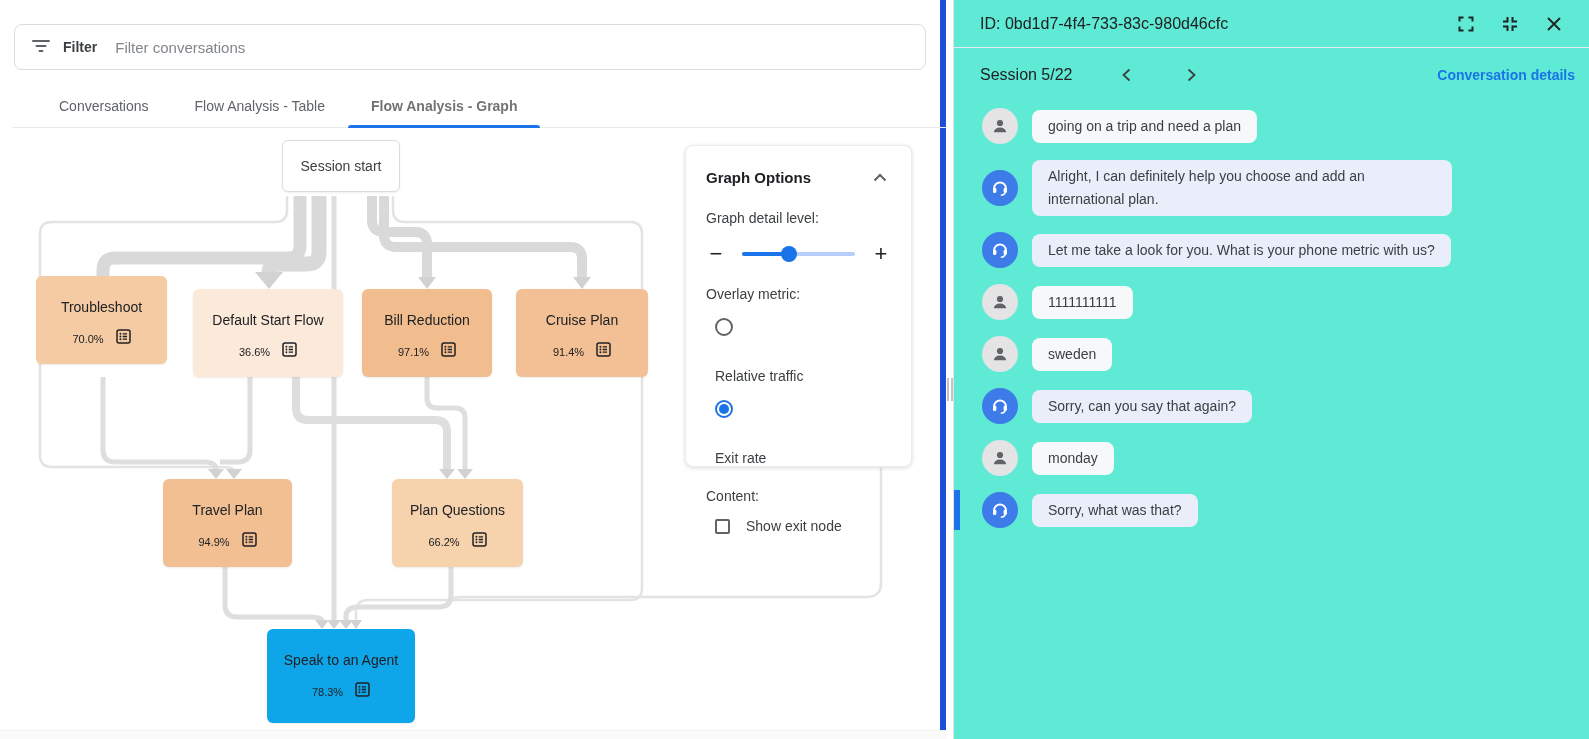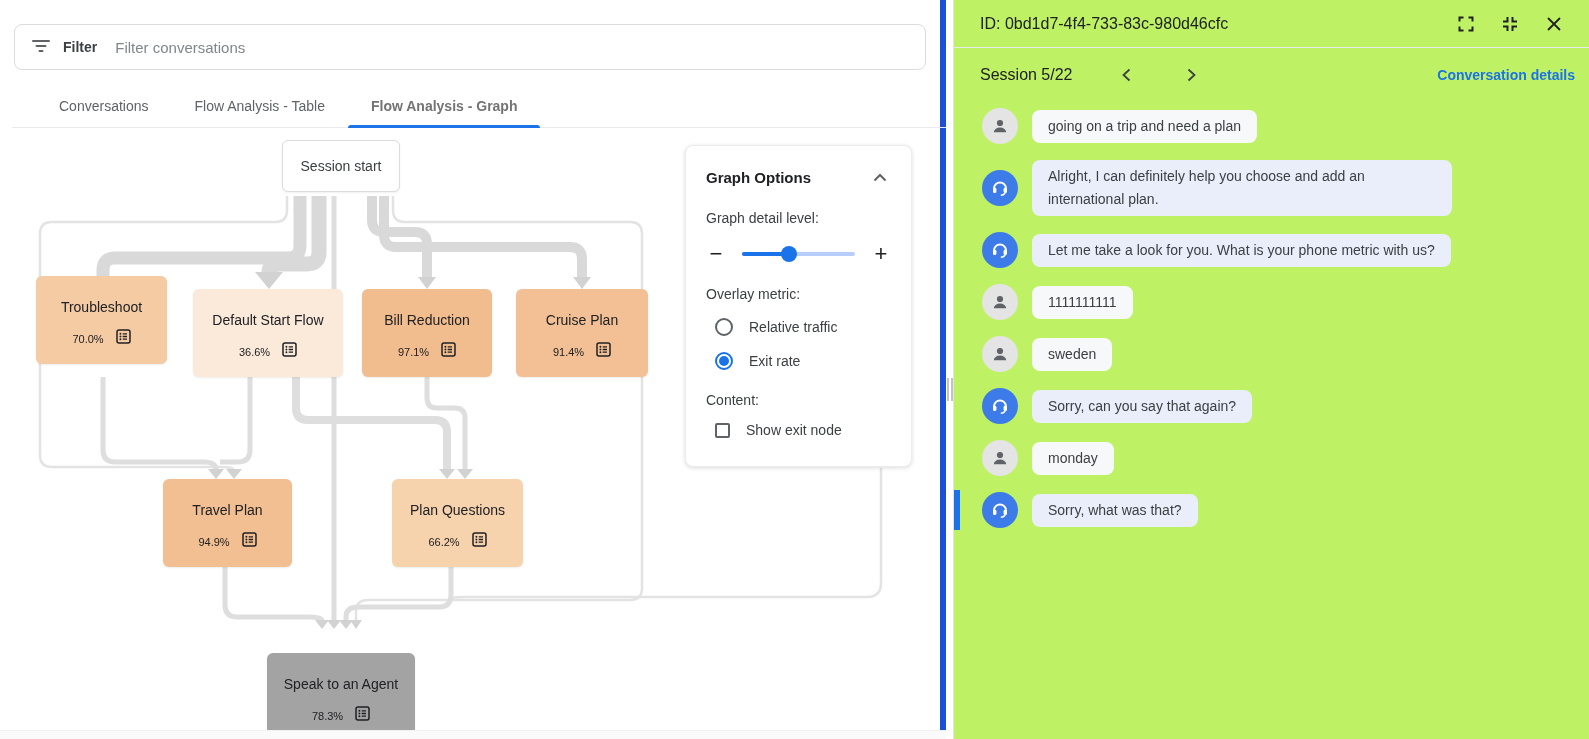--- a/index.html
+++ b/index.html
@@ -42,35 +42,35 @@
   .options-card { position:absolute; left:685px; top:145px; width:227px; height:322px; background:#fff;
                   border-radius:8px; border:1px solid #ececec; box-shadow:0 1px 4px rgba(0,0,0,.14); padding:20px 20px; z-index:5; }
   .options-head { display:flex; align-items:center; justify-content:space-between; }
   .options-title { font-size:15px; font-weight:700; color:#202124; }
   .opt-label { font-size:14px; color:#3c4043; margin-top:22px; }
   .slider-row { display:flex; align-items:center; margin-top:18px; }
   .slider-minus,.slider-plus { font-size:22px; color:#202124; width:20px; text-align:center; cursor:pointer; line-height:20px; }
   .slider-track { position:relative; flex:1; height:4px; background:#b7cefa; border-radius:2px; margin:0 16px; cursor:pointer; }
   .slider-fill { position:absolute; left:0; top:0; height:4px; background:#1a73e8; border-radius:2px; }
   .slider-thumb { position:absolute; top:50%; width:16px; height:16px; background:#1a73e8; border-radius:50%; transform:translate(-50%,-50%); }
-  .radio-row { display:flex; align-items:center; gap:16px; margin:16px 0 0 9px; cursor:pointer; }
+  .radio-row { display:flex; align-items:flex-start; gap:32px; margin:16px 0 0 9px; cursor:pointer;flex-direction:column; }
   .radio { width:18px; height:18px; border-radius:50%; border:2px solid #5f6368; position:relative; flex:none; background:#fff; }
   .radio.checked { border-color:#1a73e8; }
   .radio.checked::after { content:""; position:absolute; left:50%; top:50%; width:10px; height:10px; border-radius:50%; background:#1a73e8; transform:translate(-50%,-50%); }
   .radio-label { font-size:14px; color:#3c4043; }
   .check-row { display:flex; align-items:center; gap:16px; margin:14px 0 0 9px; cursor:pointer; }
   .checkbox { width:15px; height:15px; border:2px solid #5f6368; border-radius:2px; background:#fff; flex:none; }
 
   
   .gutter { position:absolute; left:946px; top:0; width:7px; height:739px; background:#fff; }
   .gutter-handle { position:absolute; left:0; top:378px; width:7px; height:23px; display:flex; justify-content:center; gap:2px; cursor:col-resize; }
   .gutter-handle i { width:2px; height:23px; background:#c3c3c3; }
 
   
-  .detail-panel { position:absolute; left:953px; top:0; width:636px; height:739px; background:#bef264; border-left:1px solid #e3e3e3; }
+  .detail-panel { position:absolute; left:953px; top:0; width:636px; height:739px; background:#5eead4; border-left:1px solid #e3e3e3; }
   .dp-header { height:48px; display:flex; align-items:center; padding:0 24px 0 26px; border-bottom:1px solid #e8eaed; }
   .dp-title { font-size:16px; color:#202124; flex:1; }
   .dp-icons { display:flex; align-items:center; gap:22px; }
   .icon-btn { width:22px; height:22px; display:flex; align-items:center; justify-content:center; cursor:pointer; color:#202124; }
 
   .session-row { height:54px; display:flex; align-items:center; padding:0 14px 0 26px; }
   .session-label { font-size:16px; color:#202124; }
   .nav-btn { width:24px; height:24px; display:flex; align-items:center; justify-content:center; cursor:pointer; }
   .nav-prev { margin-left:42px; } .nav-next { margin-left:40px; }
   .details-link { margin-left:auto; font-size:14px; font-weight:700; color:#1a73e8; cursor:pointer; }
@@ -221,21 +221,21 @@
             <span class="node-pct">66.2%</span>
     <span><svg width="15" height="15" viewBox="0 0 15 15" fill="none">
                 <rect x="1" y="1" width="13" height="13" rx="2" stroke="#202124" stroke-width="1.5"></rect>
                 <circle cx="4.4" cy="4.8" r="0.95" fill="#202124"></circle>
                 <circle cx="4.4" cy="7.5" r="0.95" fill="#202124"></circle>
                 <circle cx="4.4" cy="10.2" r="0.95" fill="#202124"></circle>
                 <path d="M6.7,4.8 H11 M6.7,7.5 H11 M6.7,10.2 H11" stroke="#202124" stroke-width="1.3"></path>
               </svg></span>
           </div>
         </div>
-        <div class="node" style="left: 267px; top: 653px; width: 148px; height: 82px; background: #a3a3a3;">
+        <div class="node" style="left: 267px; top: 629px; width: 148px; height: 94px; background: #0ea5e9;">
           <div class="node-title">Speak to an Agent</div>
     <div class="node-meta">
             <span class="node-pct">78.3%</span>
     <span><svg width="15" height="15" viewBox="0 0 15 15" fill="none">
                 <rect x="1" y="1" width="13" height="13" rx="2" stroke="#202124" stroke-width="1.5"></rect>
                 <circle cx="4.4" cy="4.8" r="0.95" fill="#202124"></circle>
                 <circle cx="4.4" cy="7.5" r="0.95" fill="#202124"></circle>
                 <circle cx="4.4" cy="10.2" r="0.95" fill="#202124"></circle>
                 <path d="M6.7,4.8 H11 M6.7,7.5 H11 M6.7,10.2 H11" stroke="#202124" stroke-width="1.3"></path>
               </svg></span>

